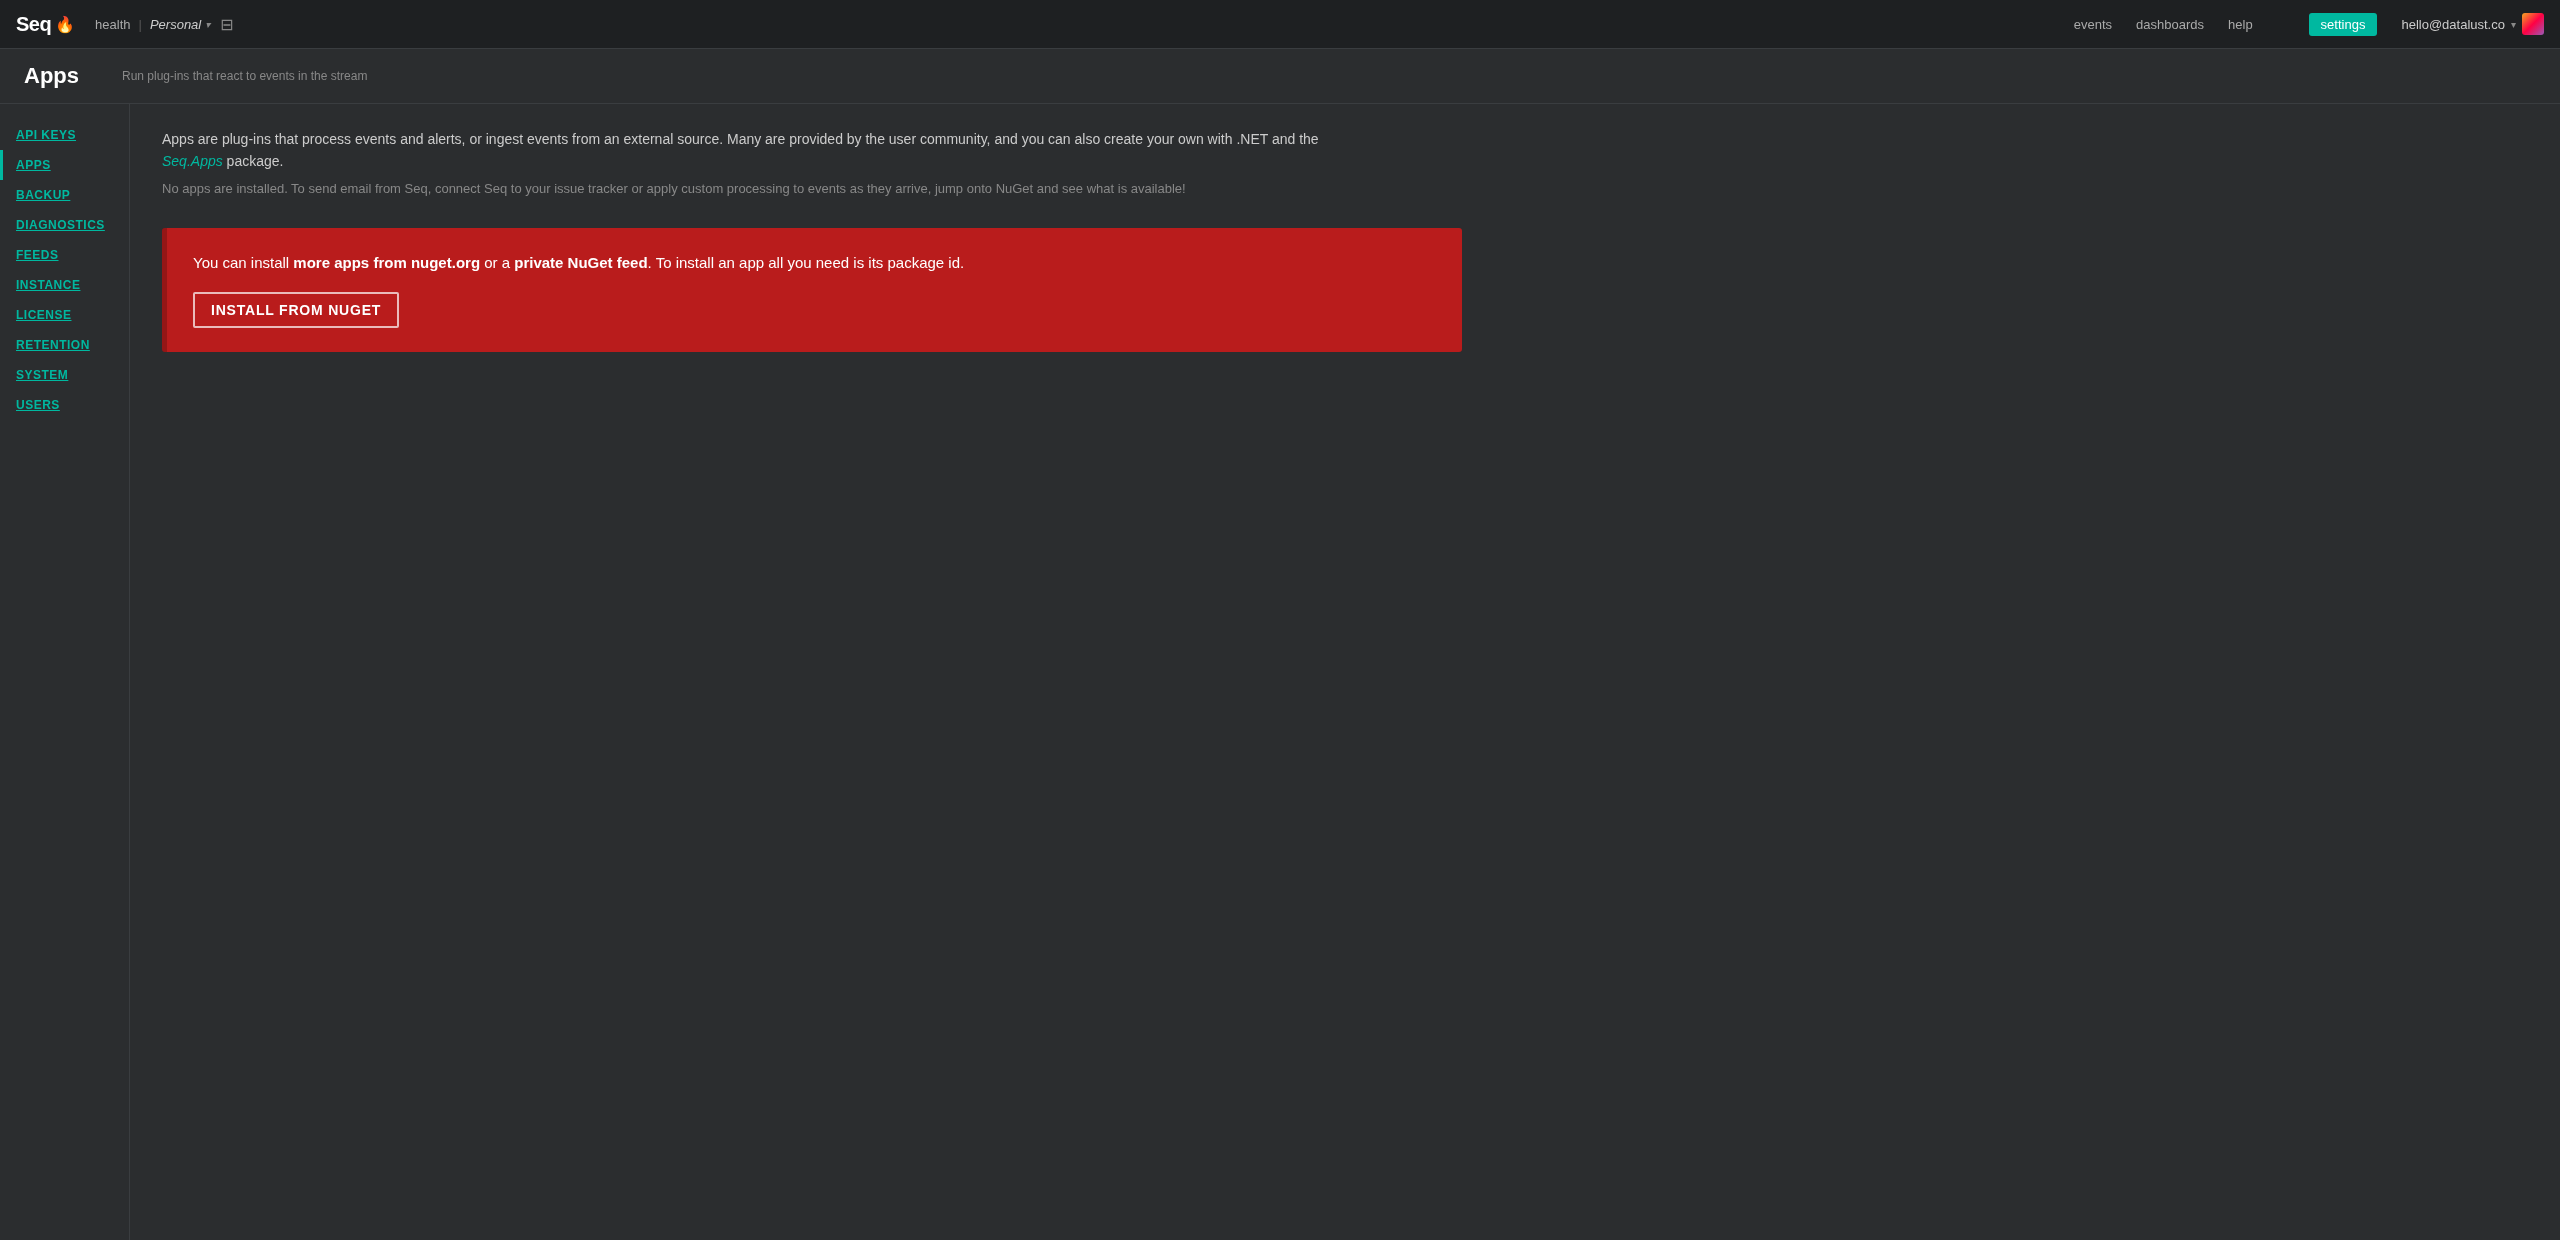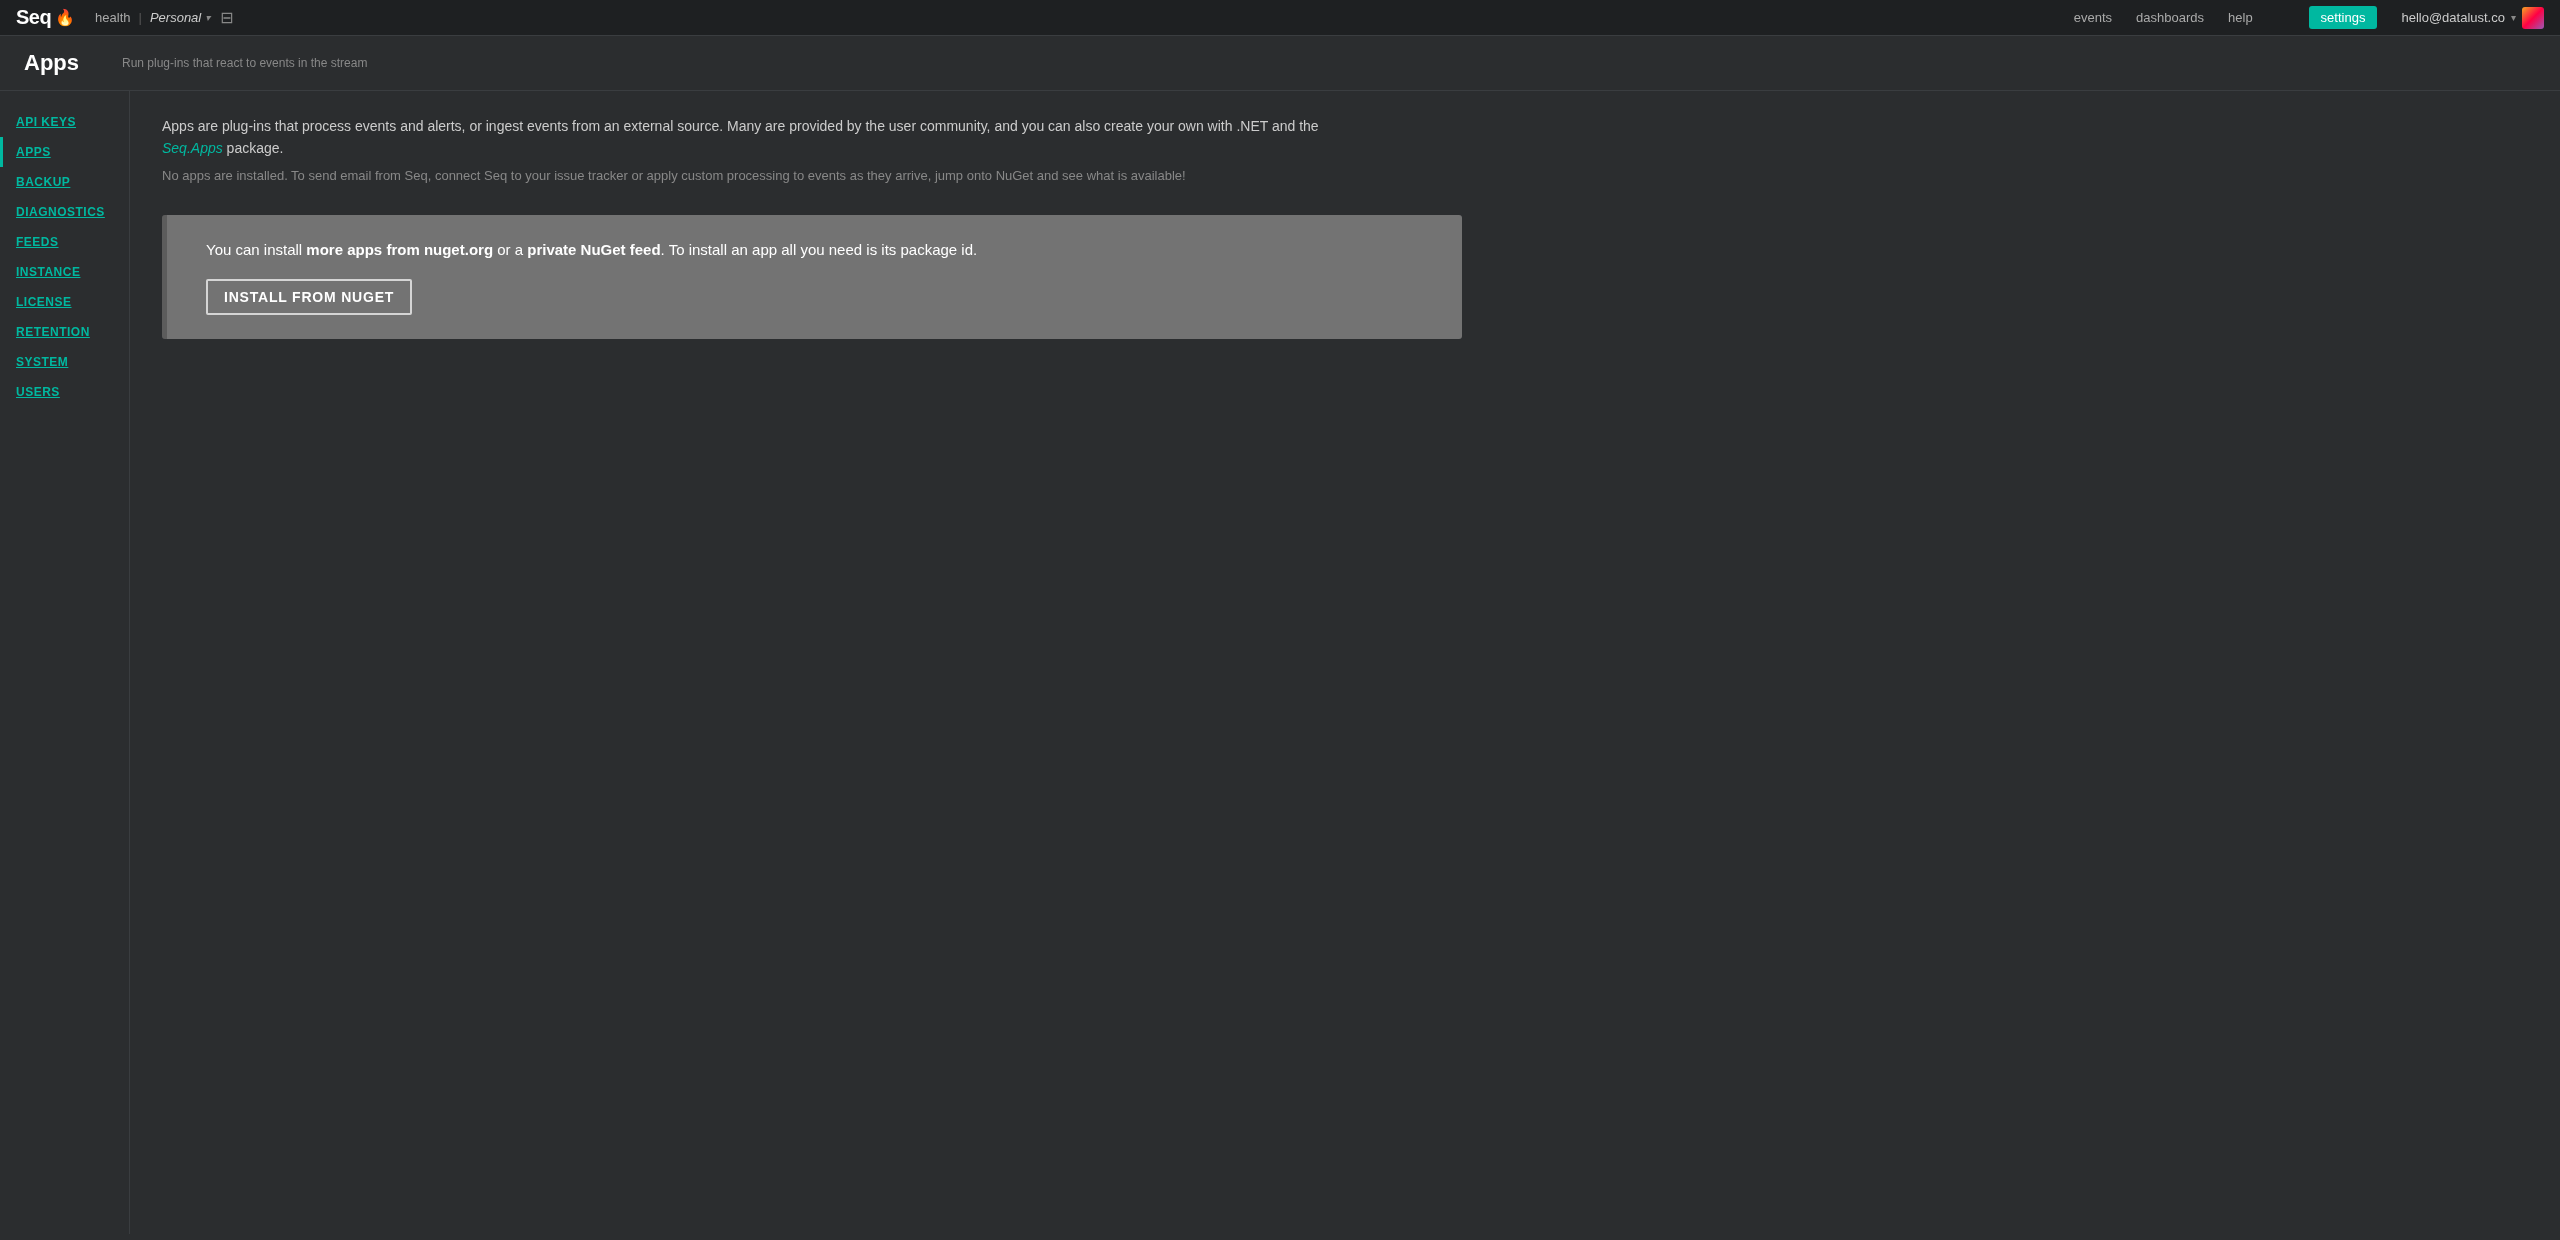--- a/index.html
+++ b/index.html
@@ -8,21 +8,21 @@
       color: #ccc;
       font-family: -apple-system, BlinkMacSystemFont, 'Segoe UI', sans-serif;
       font-size: 14px;
       height: 100vh;
       overflow: hidden;
     }
 
     
     .top-nav {
       background: #1e2022;
-      height: 36px;
+      height: 49px;
       display: flex;
       align-items: center;
       padding: 0 16px;
       border-bottom: 1px solid #3a3d40;
       position: relative;
     }
     .logo {
       display: flex;
       align-items: center;
       gap: 4px;
@@ -182,22 +182,22 @@
     }
 
     .no-apps-text {
       color: #888;
       font-size: 13px;
       margin-bottom: 32px;
     }
 
     
     .green-banner {
-      background: #737373;
-      padding: 24px 44px;
+      background: #b91c1c;
+      padding: 24px 31px;
       border-radius: 3px;
       max-width: 1300px;
       position: relative;
     }
     .green-banner::before {
       content: '';
       position: absolute;
       left: 0;
       top: 0;
       bottom: 0;

